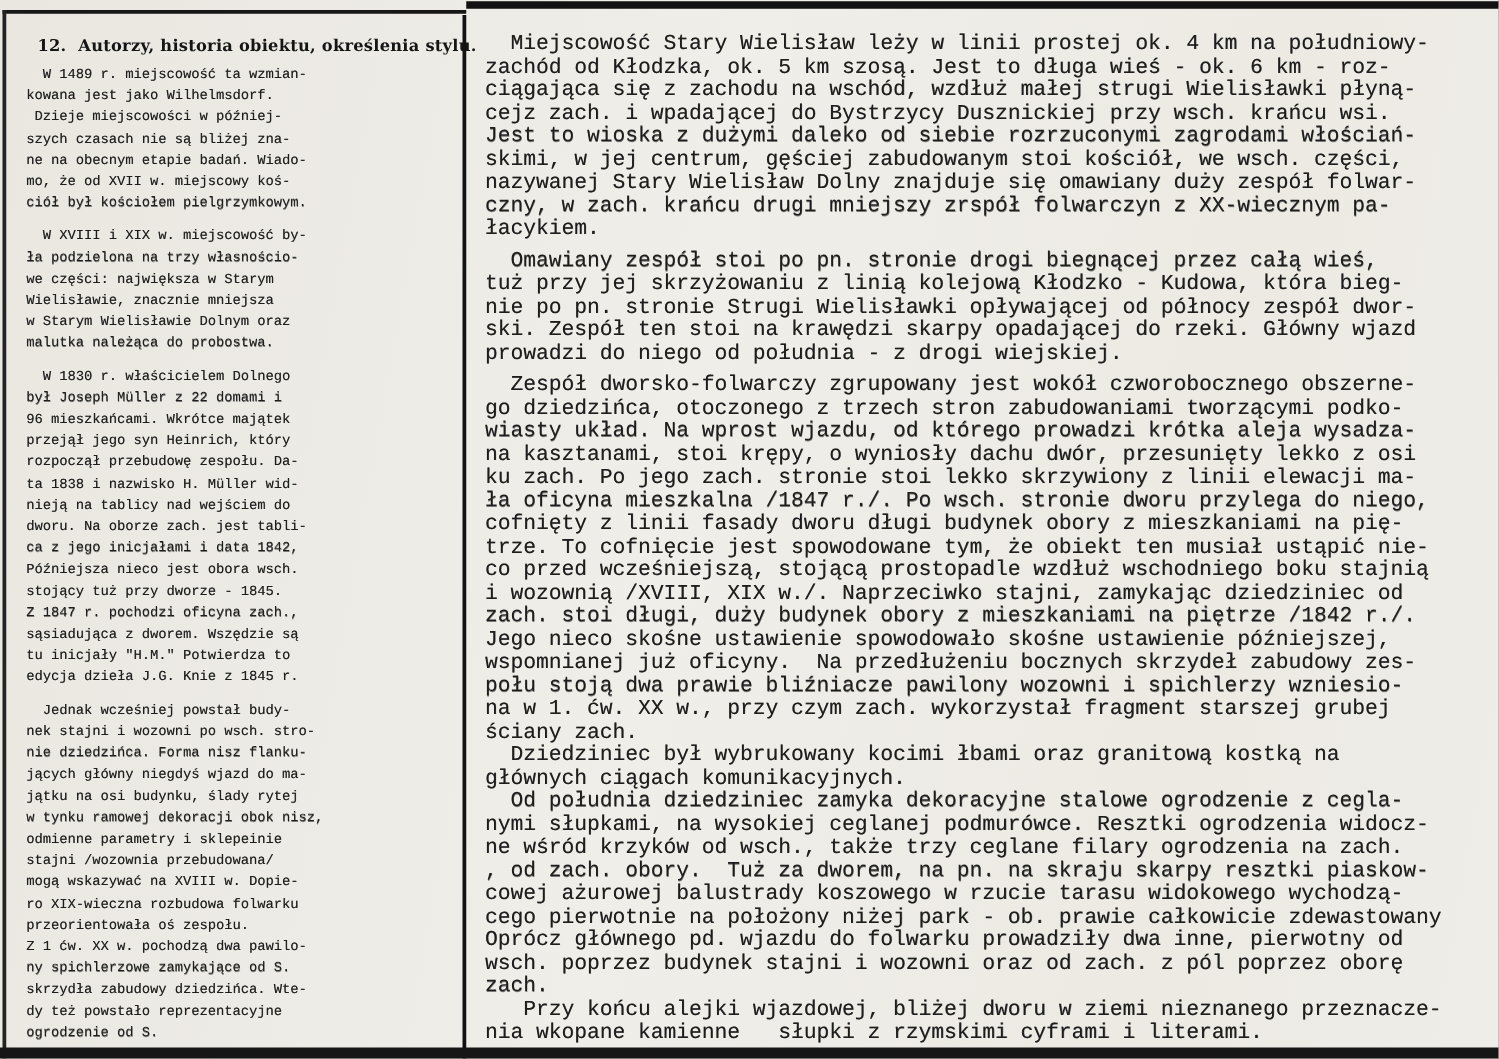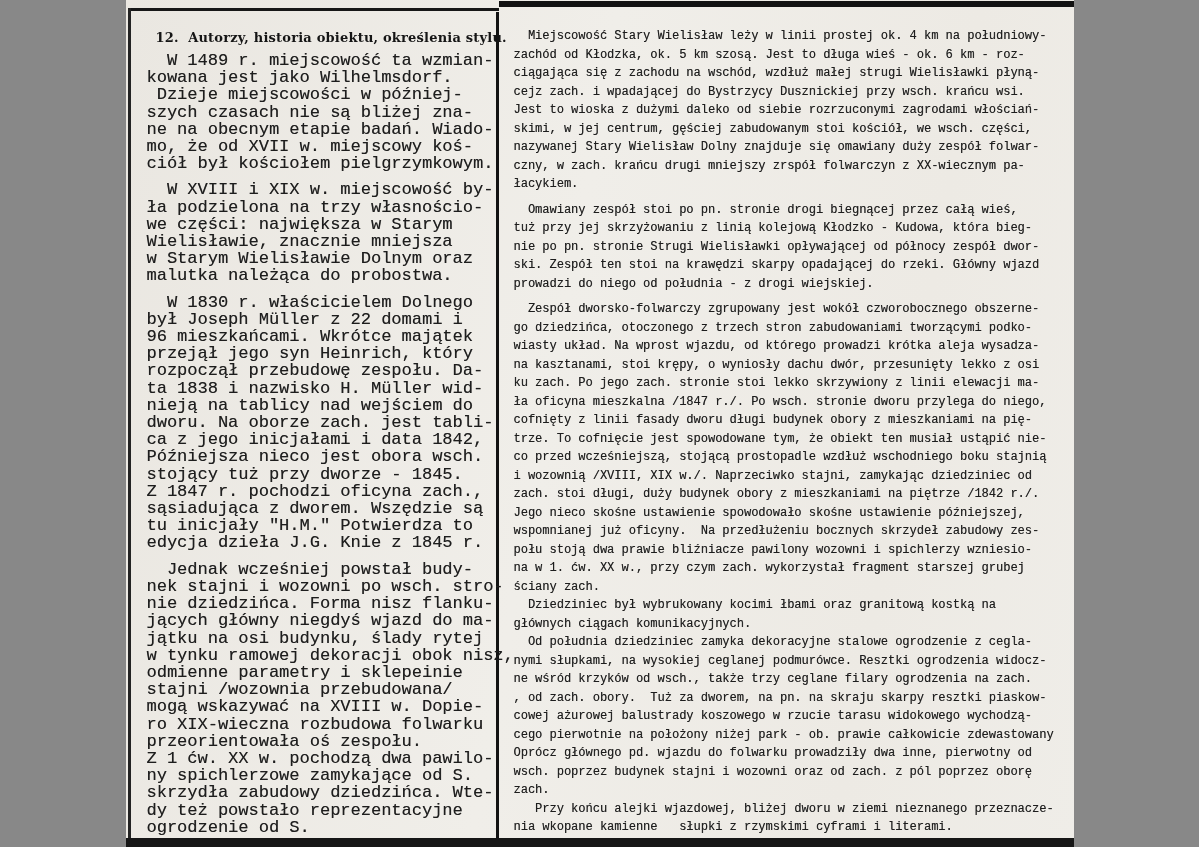--- a/index.html
+++ b/index.html
@@ -1,18 +1,18 @@
 <!DOCTYPE html>
 <html><head>
 <meta charset="utf-8">
 <style>
   html,body { margin:0; padding:0; background:#888; }
   .page {
     position:relative;
-    width:948px; height:847px;
+    width:1199px; height:847px;
     margin:0 auto;
     background: linear-gradient(100deg, #eae7e1 0%, #f0eee9 45%, #edeae4 78%, #efede8 100%);
     overflow:hidden;
     font-family:"Liberation Mono","DejaVu Sans Mono",monospace;
     color:#1d1d1d;
   }
   
   .rule { position:absolute; background:#171717; }
   .rule-top-left   { left:2px;   top:8px;  width:371px; height:3px; }
   .rule-top-right  { left:373px; top:1px;  right:0;     height:6px; background:#121212; }
@@ -32,23 +32,23 @@
     white-space:pre;
   }
   .col-left  .field-label { font-size:13px;   padding-left:9px; letter-spacing:0.2px; }
   .col-right .field-label { font-size:12.5px; letter-spacing:-0.1px; }
 
   .tw {
     margin:0;
     white-space:pre;               
     text-shadow:0.25px 0.25px 0 rgba(25,25,25,0.55);
   }
-  .col-left  .tw { font-size:17px; line-height:17.2px; margin-bottom:9px; }
+  .col-left  .tw { font-size:11px; line-height:17.2px; margin-bottom:9px; }
   .col-left  .tw:last-child { margin-bottom:0; }
-  .col-right .tw { font-size:12px;   line-height:18.5px; margin-bottom:0; }
+  .col-right .tw { font-size:17px;   line-height:18.5px; margin-bottom:0; }
   .col-right .tw.gap { margin-bottom:7px; }
 </style>
 </head>
 <body>
 
 <div class="page">
 
   <div class="rule rule-top-left"></div>
   <div class="rule rule-top-right"></div>
   <div class="rule rule-left"></div>

